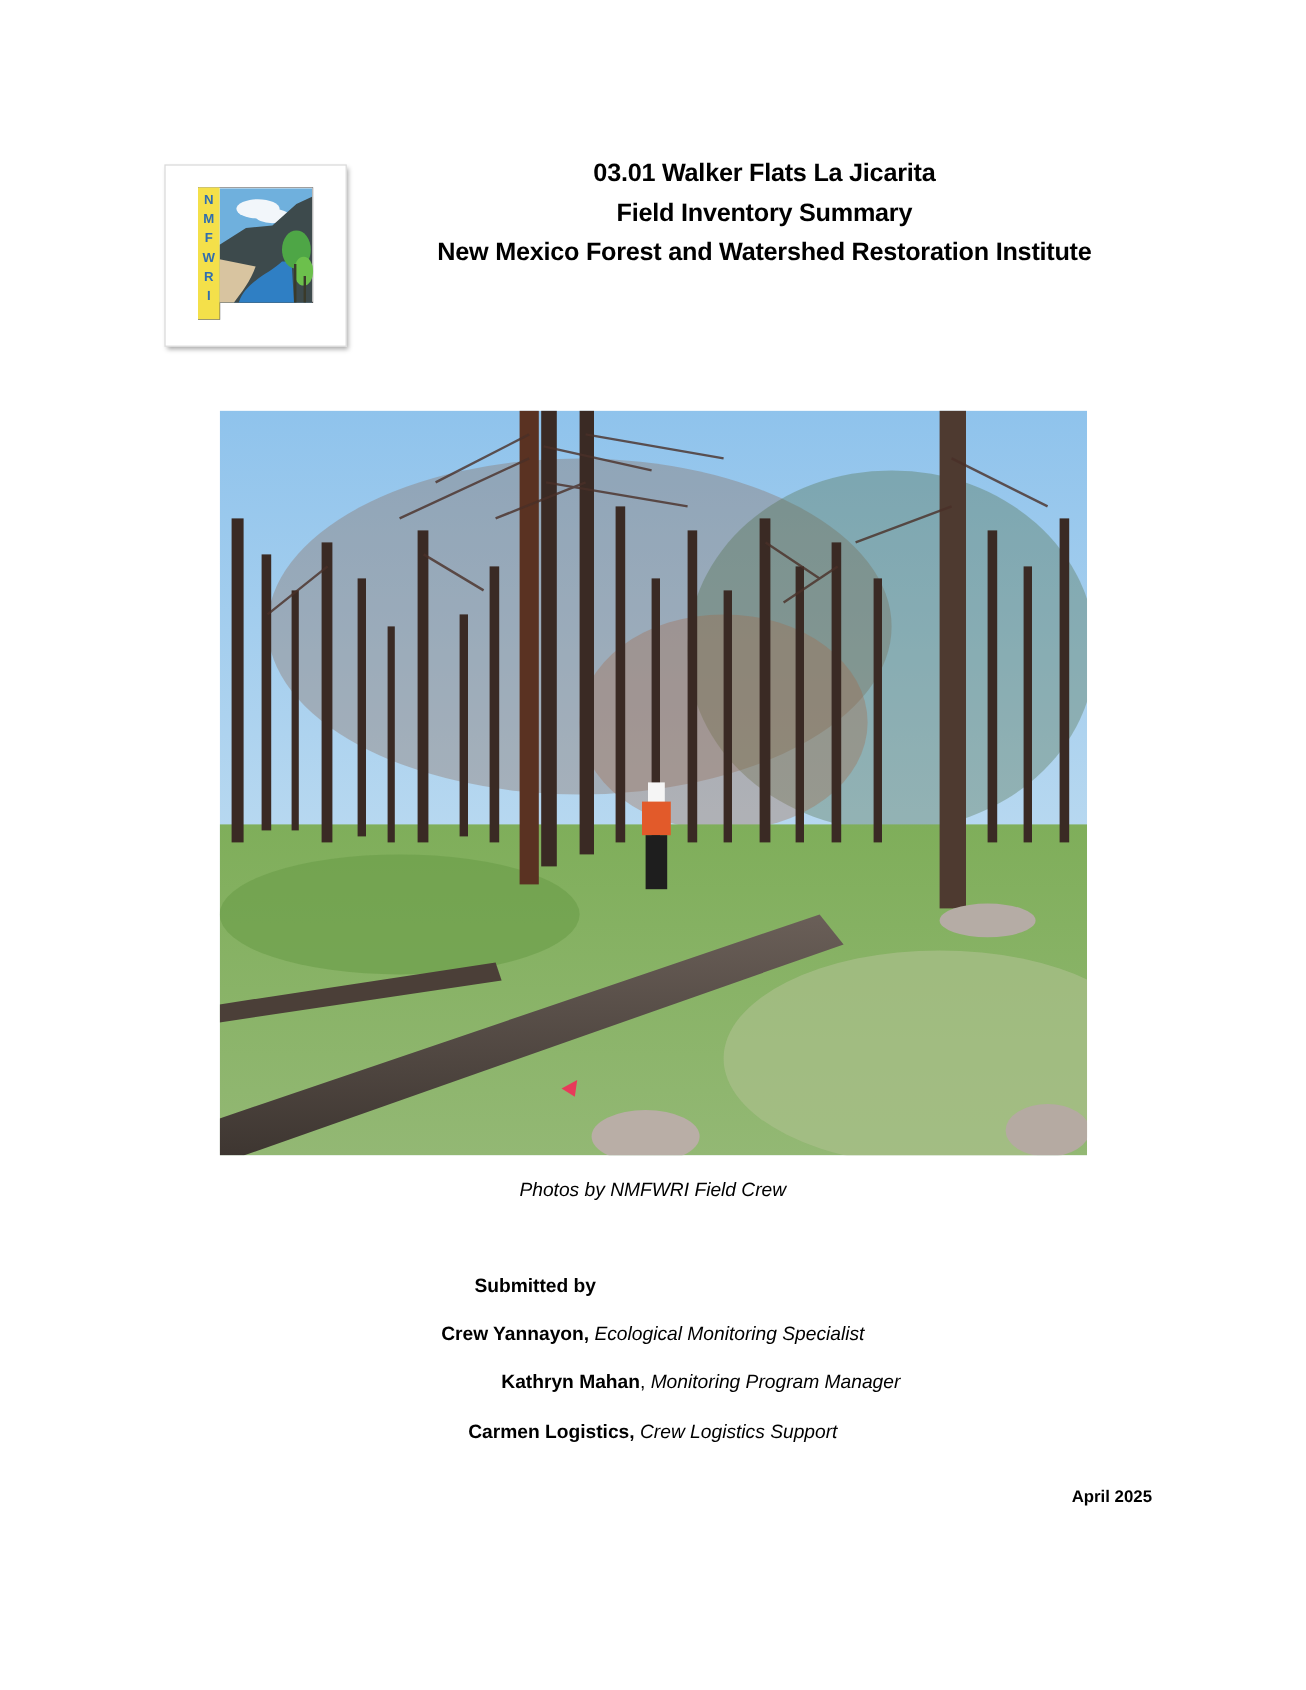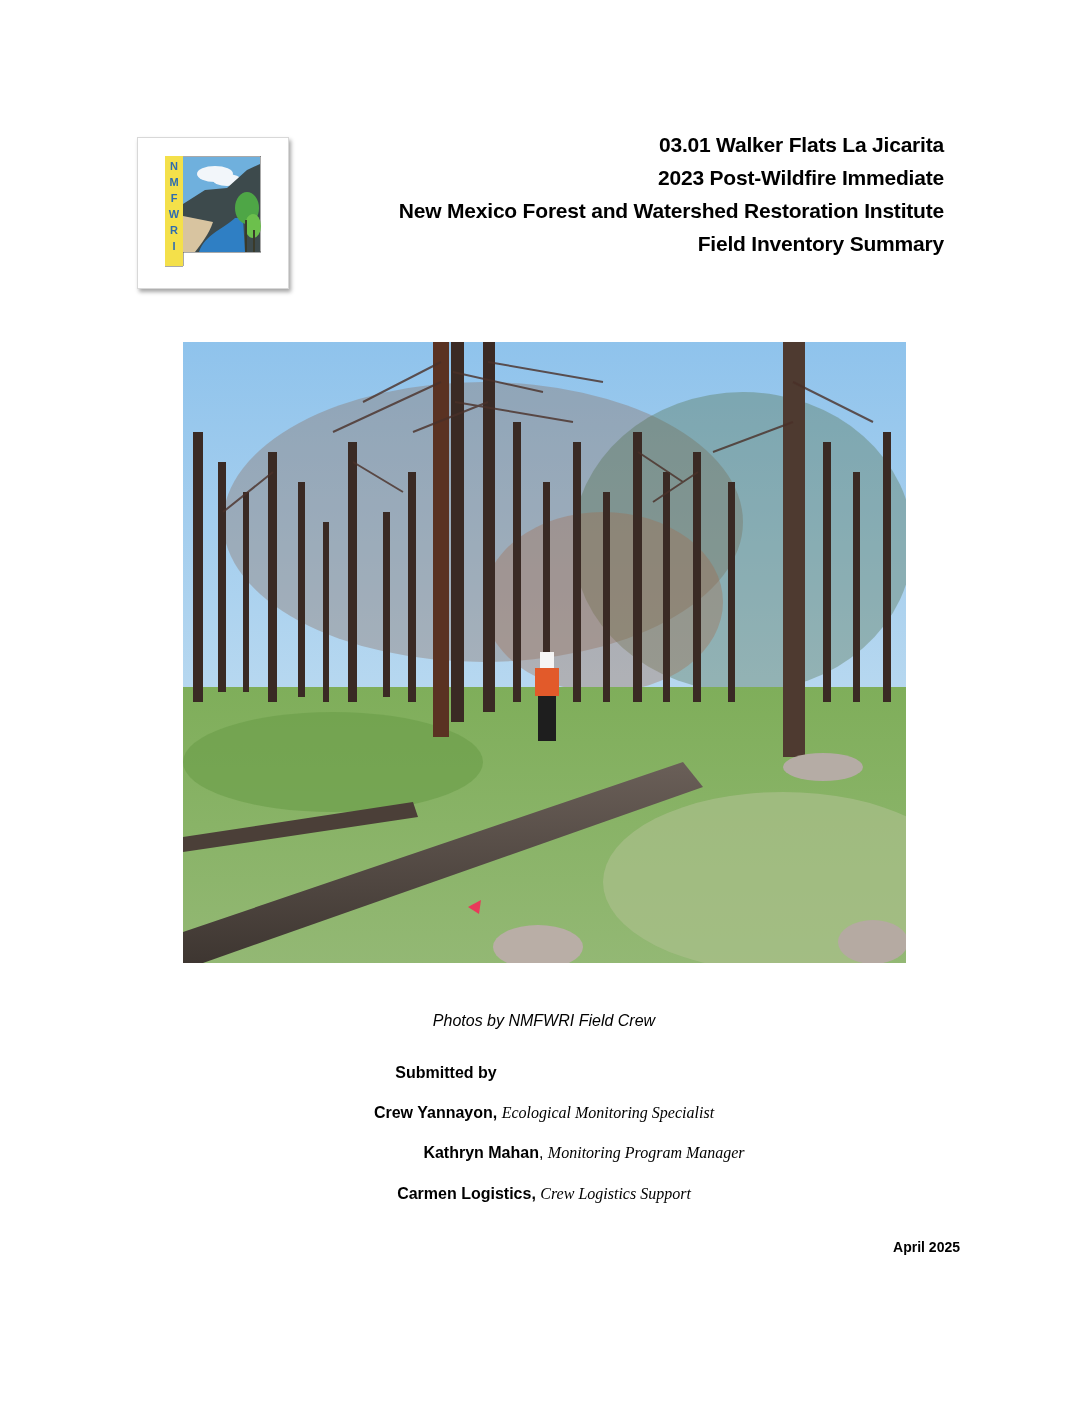--- a/index.html
+++ b/index.html
@@ -3,29 +3,29 @@
 <meta charset="utf-8">
 <style>
   html, body { margin: 0; padding: 0; background: #ffffff; }
   body { width: 1088px; height: 1408px; position: relative; overflow: hidden;
          font-family: "Liberation Sans", "DejaVu Sans", sans-serif; color: #000; }
   .logo-frame { position: absolute; left: 137px; top: 137px; width: 150px; height: 150px;
     background: #fff; border: 1px solid #d8d8d8;
     box-shadow: 2px 3px 4px rgba(0,0,0,0.35); }
   .logo-frame svg { position: absolute; left: 27px; top: 18px; }
   .title-block { position: absolute; left: 330px; top: 128px; width: 614px; text-align: center; }
-  .title-line { font-weight: bold; font-size: 21px; line-height: 33px; letter-spacing: -0.2px; text-align: right; }
+  .title-line { font-weight: bold; font-size: 21px; line-height: 33px; letter-spacing: -0.2px; }
   .photo { position: absolute; left: 183px; top: 342px; width: 723px; height: 621px; overflow: hidden; }
   .caption { position: absolute; left: 0; width: 1088px; top: 984px; text-align: center;
-             font-style: italic; font-size: 16px; margin-top: 28px; }
+             font-style: italic; font-size: 16px; }
   .submitted { position: absolute; left: 0; width: 892px; top: 1064px; text-align: center;
                font-weight: bold; font-size: 16px; }
   .author { position: absolute; left: 0; width: 1088px; text-align: center; font-size: 16px; }
   .author b { font-weight: bold; }
-  .author i { font-style: italic; font-family: Liberation Serif, serif; }
+  .author i { font-style: italic; }
   .date { position: absolute; right: 128px; top: 1223px; font-weight: bold; font-size: 14px; margin-top: 16px; }
 </style>
 </head>
 <body>
 
 <div class="logo-frame">
   <svg width="96" height="112" viewBox="0 0 96 112">
 
     <path d="M0 0 H96 V96 H18 V110 H0 Z" fill="#ffffff" stroke="#555" stroke-width="1"></path>
 
@@ -52,23 +52,22 @@
       <text x="9" y="46">F</text>
       <text x="9" y="62">W</text>
       <text x="9" y="78">R</text>
       <text x="9" y="94">I</text>
     </g>
   </svg>
 </div>
 
 <div class="title-block">
   <div class="title-line">03.01 Walker Flats La Jicarita</div>
-  <div class="title-line">2023 Post-Wildfire Immediate</div>
+  <div class="title-line">Field Inventory Summary</div>
   <div class="title-line">New Mexico Forest and Watershed Restoration Institute</div>
-  <div class="title-line">Field Inventory Summary</div>
 </div>
 
 <div class="photo">
   <svg width="723" height="621" viewBox="0 0 723 621">
     <defs>
       <linearGradient id="sky" x1="0" y1="0" x2="0" y2="1">
         <stop offset="0" stop-color="#8fc3ec"></stop>
         <stop offset="1" stop-color="#d6e8f3"></stop>
       </linearGradient>
       <linearGradient id="ground" x1="0" y1="0" x2="0" y2="1">

